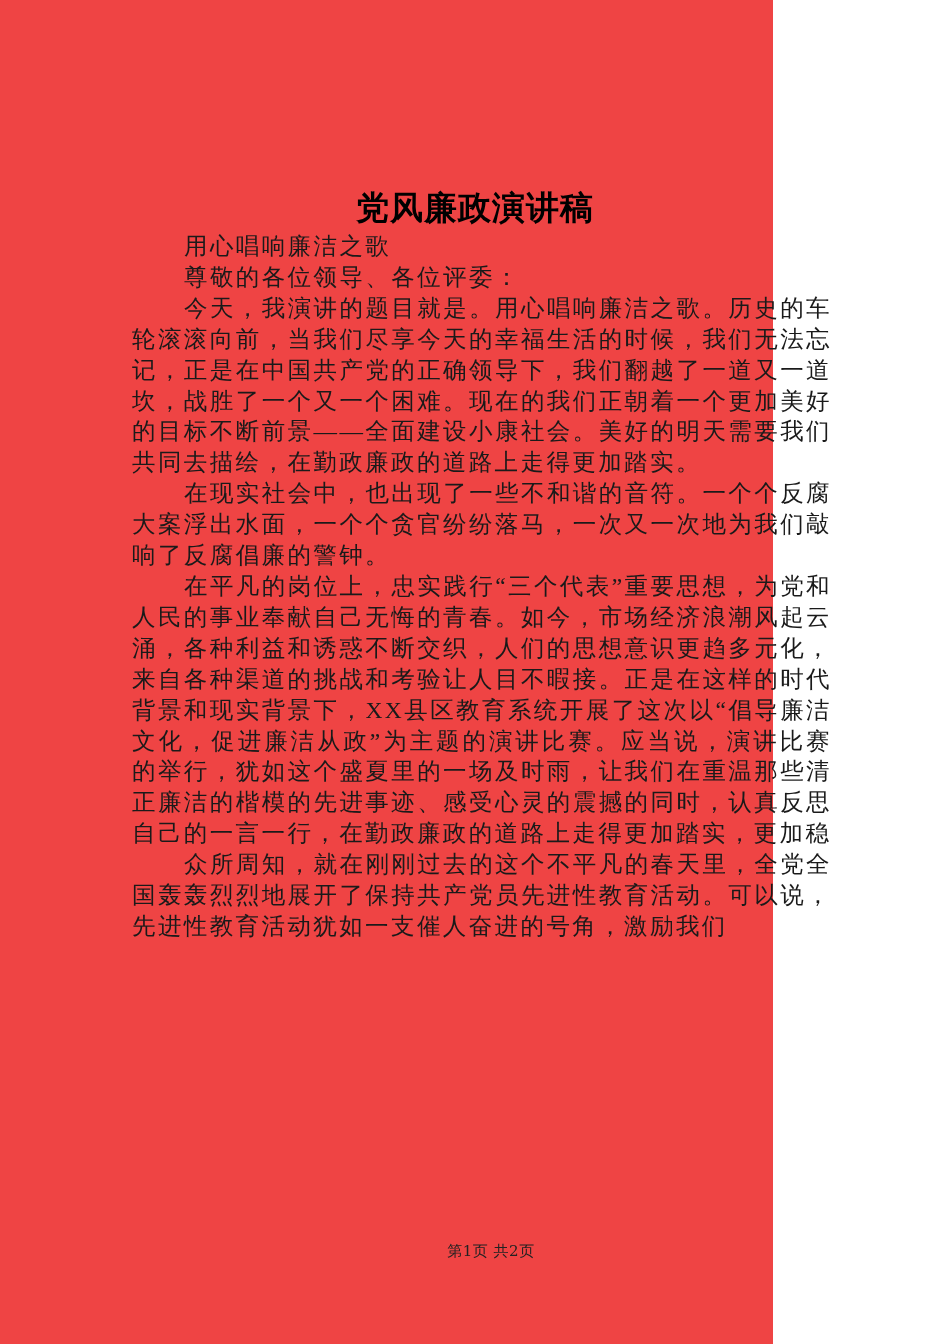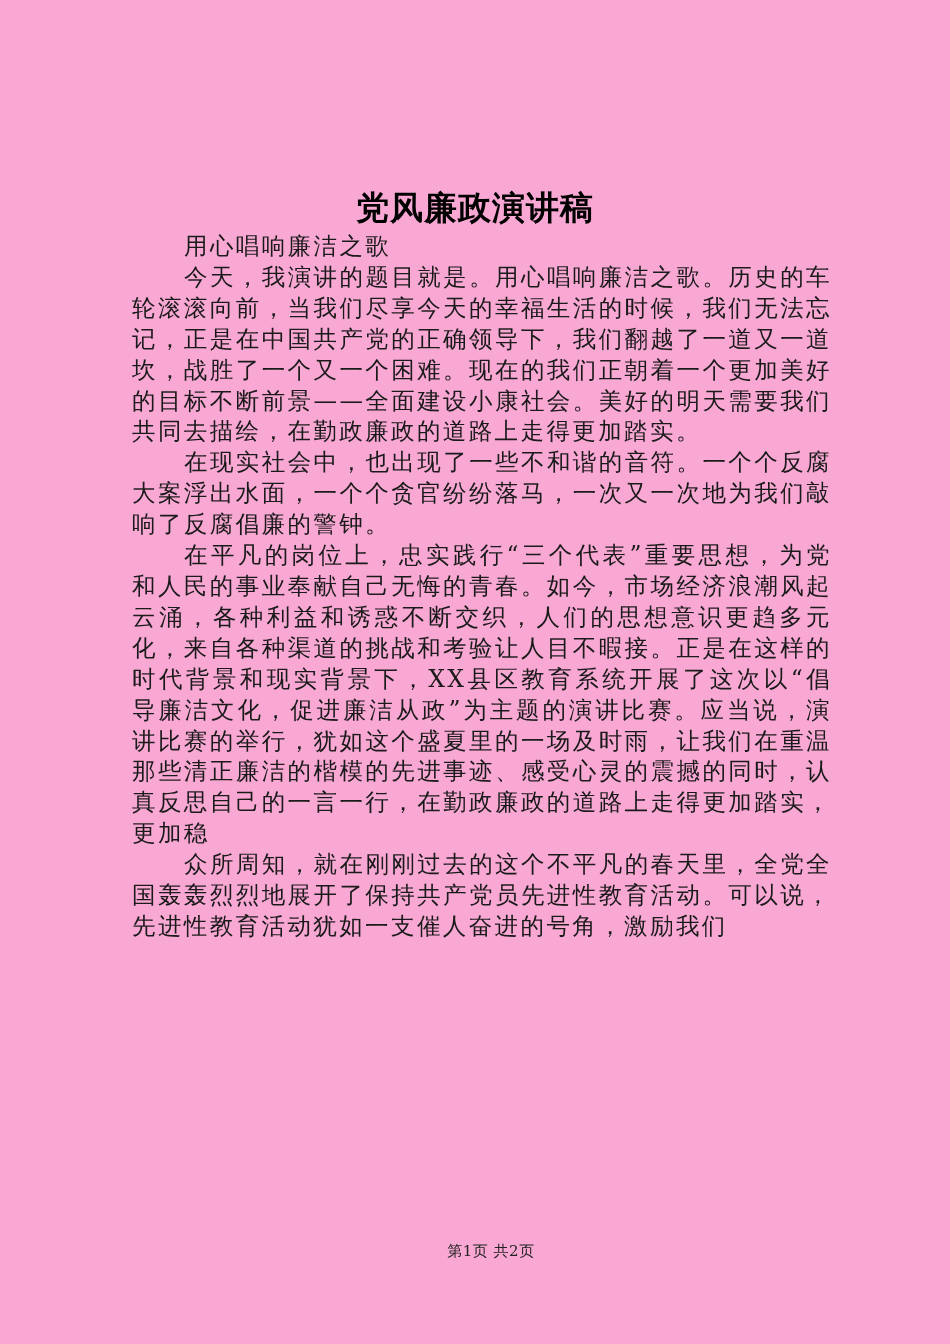--- a/index.html
+++ b/index.html
@@ -12,23 +12,23 @@
       height: 1344px;
       position: relative;
       overflow: hidden;
       font-family: "DejaVu Serif", "Liberation Serif", serif;
       color: #111111;
     }
     .page {
       position: absolute;
       left: 0;
       top: 0;
-      width: 950px;
+      width: 773px;
       height: 1344px;
-      background: #f9a8d4;
+      background: #ef4444;
     }
     .title {
       position: absolute;
       top: 186px;
       left: 0;
       width: 950px;
       text-align: center;
       font-family: "DejaVu Sans", "Liberation Sans", sans-serif;
       font-weight: bold;
       font-size: 33px;
@@ -38,20 +38,21 @@
     }
     .body-text {
       position: absolute;
       top: 231px;
       left: 132px;
       width: 700px;
       font-size: 23.5px;
       line-height: 30.9px;
       letter-spacing: 2.4px;
       color: #1a1a1a;
+      font-family: Liberation Serif, serif;
     }
     .para {
       margin: 0;
       padding: 0;
       text-indent: 52px;
       text-align: justify;
       word-break: break-all;
     }
     .footer {
       position: absolute;
@@ -66,20 +67,21 @@
     }
   </style>
 </head>
 <body>
 
 <div class="page">
   <div class="title">党风廉政演讲稿</div>
 
   <div class="body-text">
     <p class="para">用心唱响廉洁之歌</p>
+    <p class="para">尊敬的各位领导、各位评委：</p>
     <p class="para">今天，我演讲的题目就是。用心唱响廉洁之歌。历史的车轮滚滚向前，当我们尽享今天的幸福生活的时候，我们无法忘记，正是在中国共产党的正确领导下，我们翻越了一道又一道坎，战胜了一个又一个困难。现在的我们正朝着一个更加美好的目标不断前景——全面建设小康社会。美好的明天需要我们共同去描绘，在勤政廉政的道路上走得更加踏实。</p>
     <p class="para">在现实社会中，也出现了一些不和谐的音符。一个个反腐大案浮出水面，一个个贪官纷纷落马，一次又一次地为我们敲响了反腐倡廉的警钟。</p>
     <p class="para">在平凡的岗位上，忠实践行“三个代表”重要思想，为党和人民的事业奉献自己无悔的青春。如今，市场经济浪潮风起云涌，各种利益和诱惑不断交织，人们的思想意识更趋多元化，来自各种渠道的挑战和考验让人目不暇接。正是在这样的时代背景和现实背景下，XX县区教育系统开展了这次以“倡导廉洁文化，促进廉洁从政”为主题的演讲比赛。应当说，演讲比赛的举行，犹如这个盛夏里的一场及时雨，让我们在重温那些清正廉洁的楷模的先进事迹、感受心灵的震撼的同时，认真反思自己的一言一行，在勤政廉政的道路上走得更加踏实，更加稳</p>
     <p class="para">众所周知，就在刚刚过去的这个不平凡的春天里，全党全国轰轰烈烈地展开了保持共产党员先进性教育活动。可以说，先进性教育活动犹如一支催人奋进的号角，激励我们</p>
   </div>
 
   <div class="footer">第1页  共2页</div>
 </div>
 
 </body></html>

